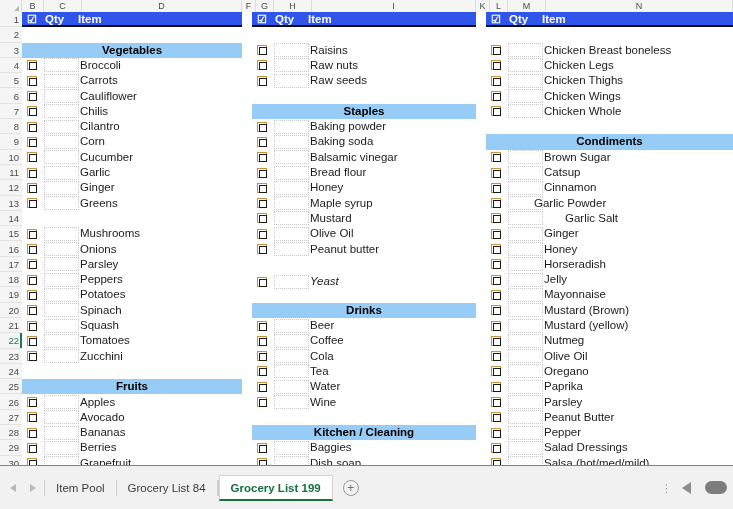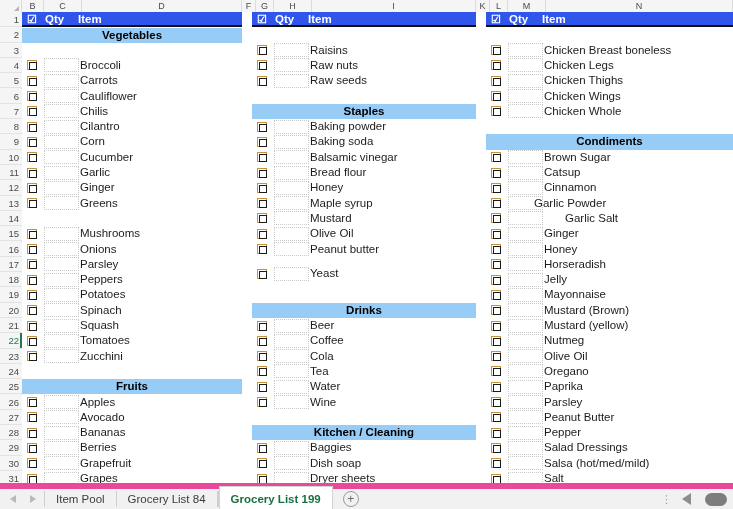--- a/index.html
+++ b/index.html
@@ -102,22 +102,22 @@
     border:1px dotted #c9c9c9; background:#fff;
   }
   .itemtxt {
     position:absolute; top:0; height:15.3px; line-height:15.3px;
     font-size:11.5px; color:#1c1c1c; white-space:nowrap;
     font-family: "Liberation Sans", sans-serif;
   }
 
   
   .tabbar {
-    position:absolute; left:0; bottom:0; width:733px; height:26px;
-    background:#f1f1f1; border-top:6px solid #ec4899;
+    position:absolute; left:0; bottom:0; width:733px; height:44px;
+    background:#f1f1f1; border-top:1px solid #ec4899;
     display:flex; align-items:center;
   }
   .navarrows { display:flex; align-items:center; padding:0 8px 0 10px; gap:14px; }
   .navarrows .ar { width:0;height:0; }
   .ar.left { border-top:4px solid transparent; border-bottom:4px solid transparent;
              border-right:6px solid #b9b9b9; }
   .ar.right{ border-top:4px solid transparent; border-bottom:4px solid transparent;
              border-left:6px solid #b9b9b9; }
   .tabsep { width:1px; height:16px; background:#cfcfcf; }
   .tab {
@@ -201,21 +201,21 @@
       </div>
 
     <div class="sheet" id="sheet">
         <div class="block" style="left: 0px; width: 220px; height: 471px;">
           <div class="hdr" style="width: 220px;">
             <span class="hchk">☑</span>
             <span class="hqty">Qty</span>
             <span class="hitem">Item</span>
           </div>
           <div class="row" style="top: 15.3px;"></div>
-          <div class="row sect" style="top: 16px; width: 220px;">
+          <div class="row sect" style="top: 31px; width: 220px;">
             <span>Vegetables</span>
           </div>
           <div class="row" style="top: 45.9px;">
             <div class="chkcell" style="left: 5px;">
               <div class="chkbox"></div>
             </div>
             <div class="qtycell" style="left: 22px; width: 35px;"></div>
             <div class="itemtxt" style="left: 58px;">Broccoli</div>
           </div>
           <div class="row" style="top: 61.2px;">
@@ -479,21 +479,21 @@
             <div class="qtycell" style="left: 22px; width: 35px;"></div>
             <div class="itemtxt" style="left: 58px;">Olive Oil</div>
           </div>
           <div class="row" style="top: 229.5px;">
             <div class="chkcell" style="left: 5px;">
               <div class="chkbox"></div>
             </div>
             <div class="qtycell" style="left: 22px; width: 35px;"></div>
             <div class="itemtxt" style="left: 58px;">Peanut butter</div>
           </div>
-          <div class="row" style="top: 254px;">
+          <div class="row" style="top: 262px; font-style: italic;">
             <div class="chkcell" style="left: 5px;">
               <div class="chkbox"></div>
             </div>
             <div class="qtycell" style="left: 22px; width: 35px;"></div>
             <div class="itemtxt" style="left: 58px;">Yeast</div>
           </div>
           <div class="row" style="top: 260.1px;"></div>
           <div class="row" style="top: 275.4px;"></div>
           <div class="row sect" style="top: 290.7px; width: 224px;">
             <span>Drinks</span>

